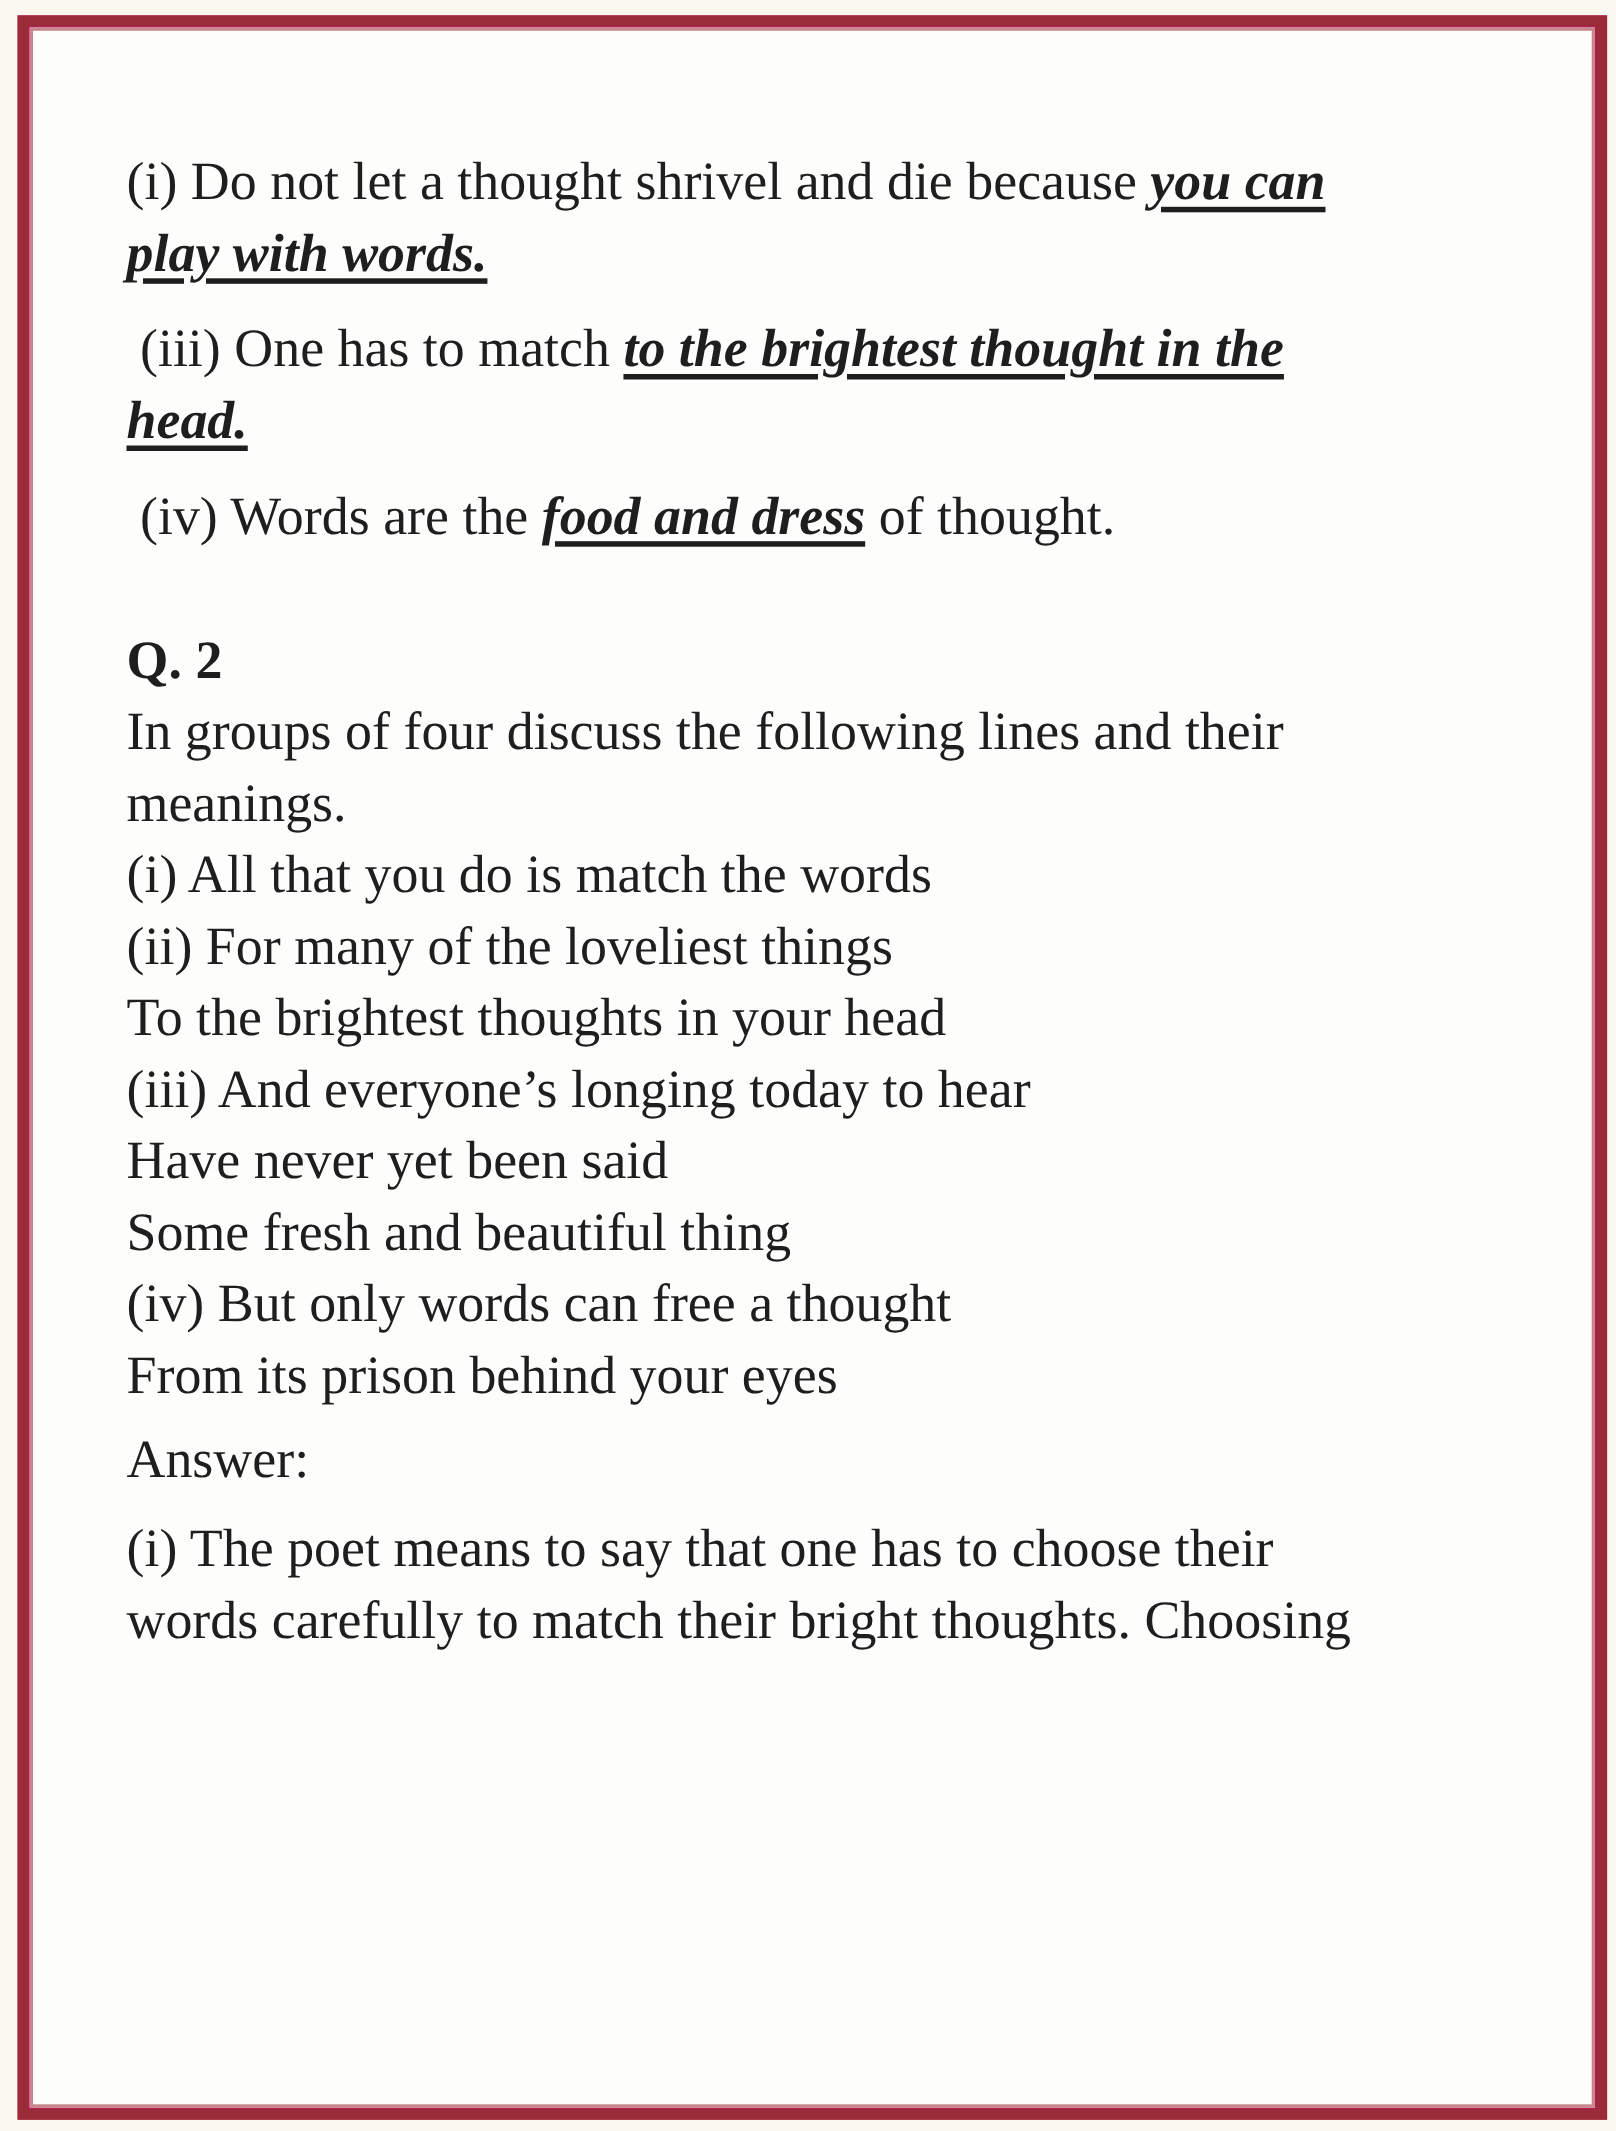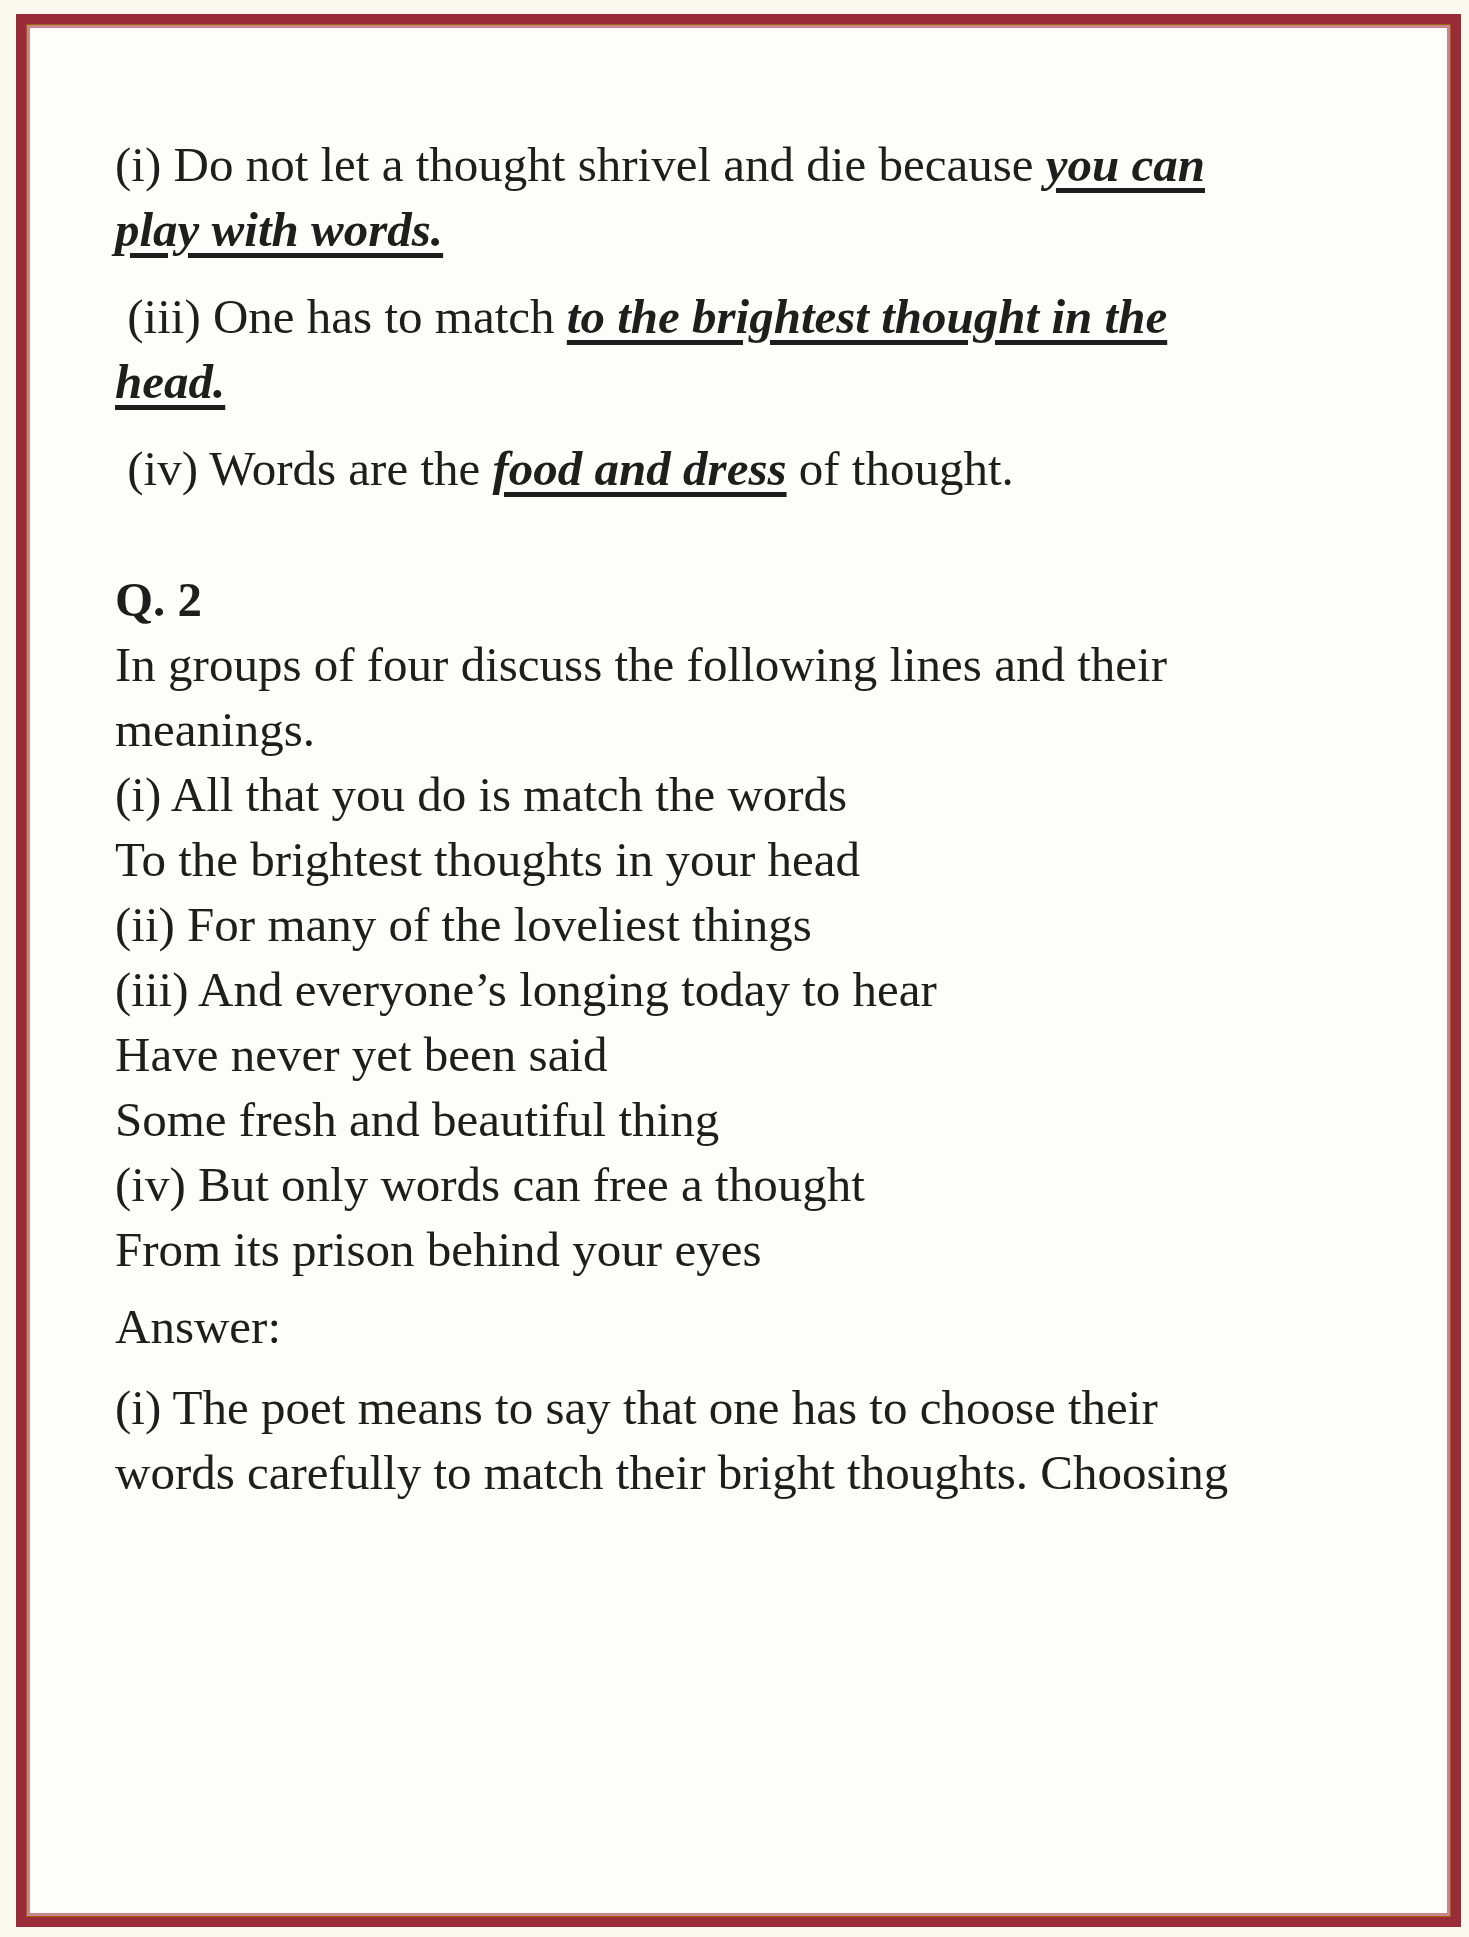--- a/index.html
+++ b/index.html
@@ -14,21 +14,21 @@
     font-family: "Liberation Serif", "DejaVu Serif", serif;
     overflow: hidden;
   }
   .frame-outer {
     position: absolute;
     left: 16px;
     top: 14px;
     right: 8px;
     bottom: 10px;
     border: 10px solid var(--frame-outer-color, #9a2b38);
-    background: #a16207;
+    background: #be185d;
   }
   .frame-inner {
     position: absolute;
     inset: 1px;
     border: 3px solid var(--frame-inner-color, #c6868c);
     background: var(--page-bg, #fdfdfb);
     overflow: hidden;
   }
   .content {
     padding: 104px 56px 0 85px;
@@ -77,22 +77,22 @@
       <p class="para"><span> (iii) One has to match </span><span class="em">to the brightest thought in the</span><br><span class="em">head.</span></p>
 
       <p class="para"><span> (iv) Words are the </span><span class="em">food and dress</span><span> of thought.</span></p>
 
       <div class="q-heading">Q. 2</div>
 
       <div class="poem-block">
         <div class="line">In groups of four discuss the following lines and their</div>
         <div class="line">meanings.</div>
         <div class="line">(i) All that you do is match the words</div>
+        <div class="line">(ii) For many of the loveliest things</div>
         <div class="line">To the brightest thoughts in your head</div>
-        <div class="line">(ii) For many of the loveliest things</div>
         <div class="line">(iii) And everyone’s longing today to hear</div>
         <div class="line">Have never yet been said</div>
         <div class="line">Some fresh and beautiful thing</div>
         <div class="line">(iv) But only words can free a thought</div>
         <div class="line">From its prison behind your eyes</div>
       </div>
 
       <div class="line answer-label">Answer:</div>
 
       <div class="answer-block">

